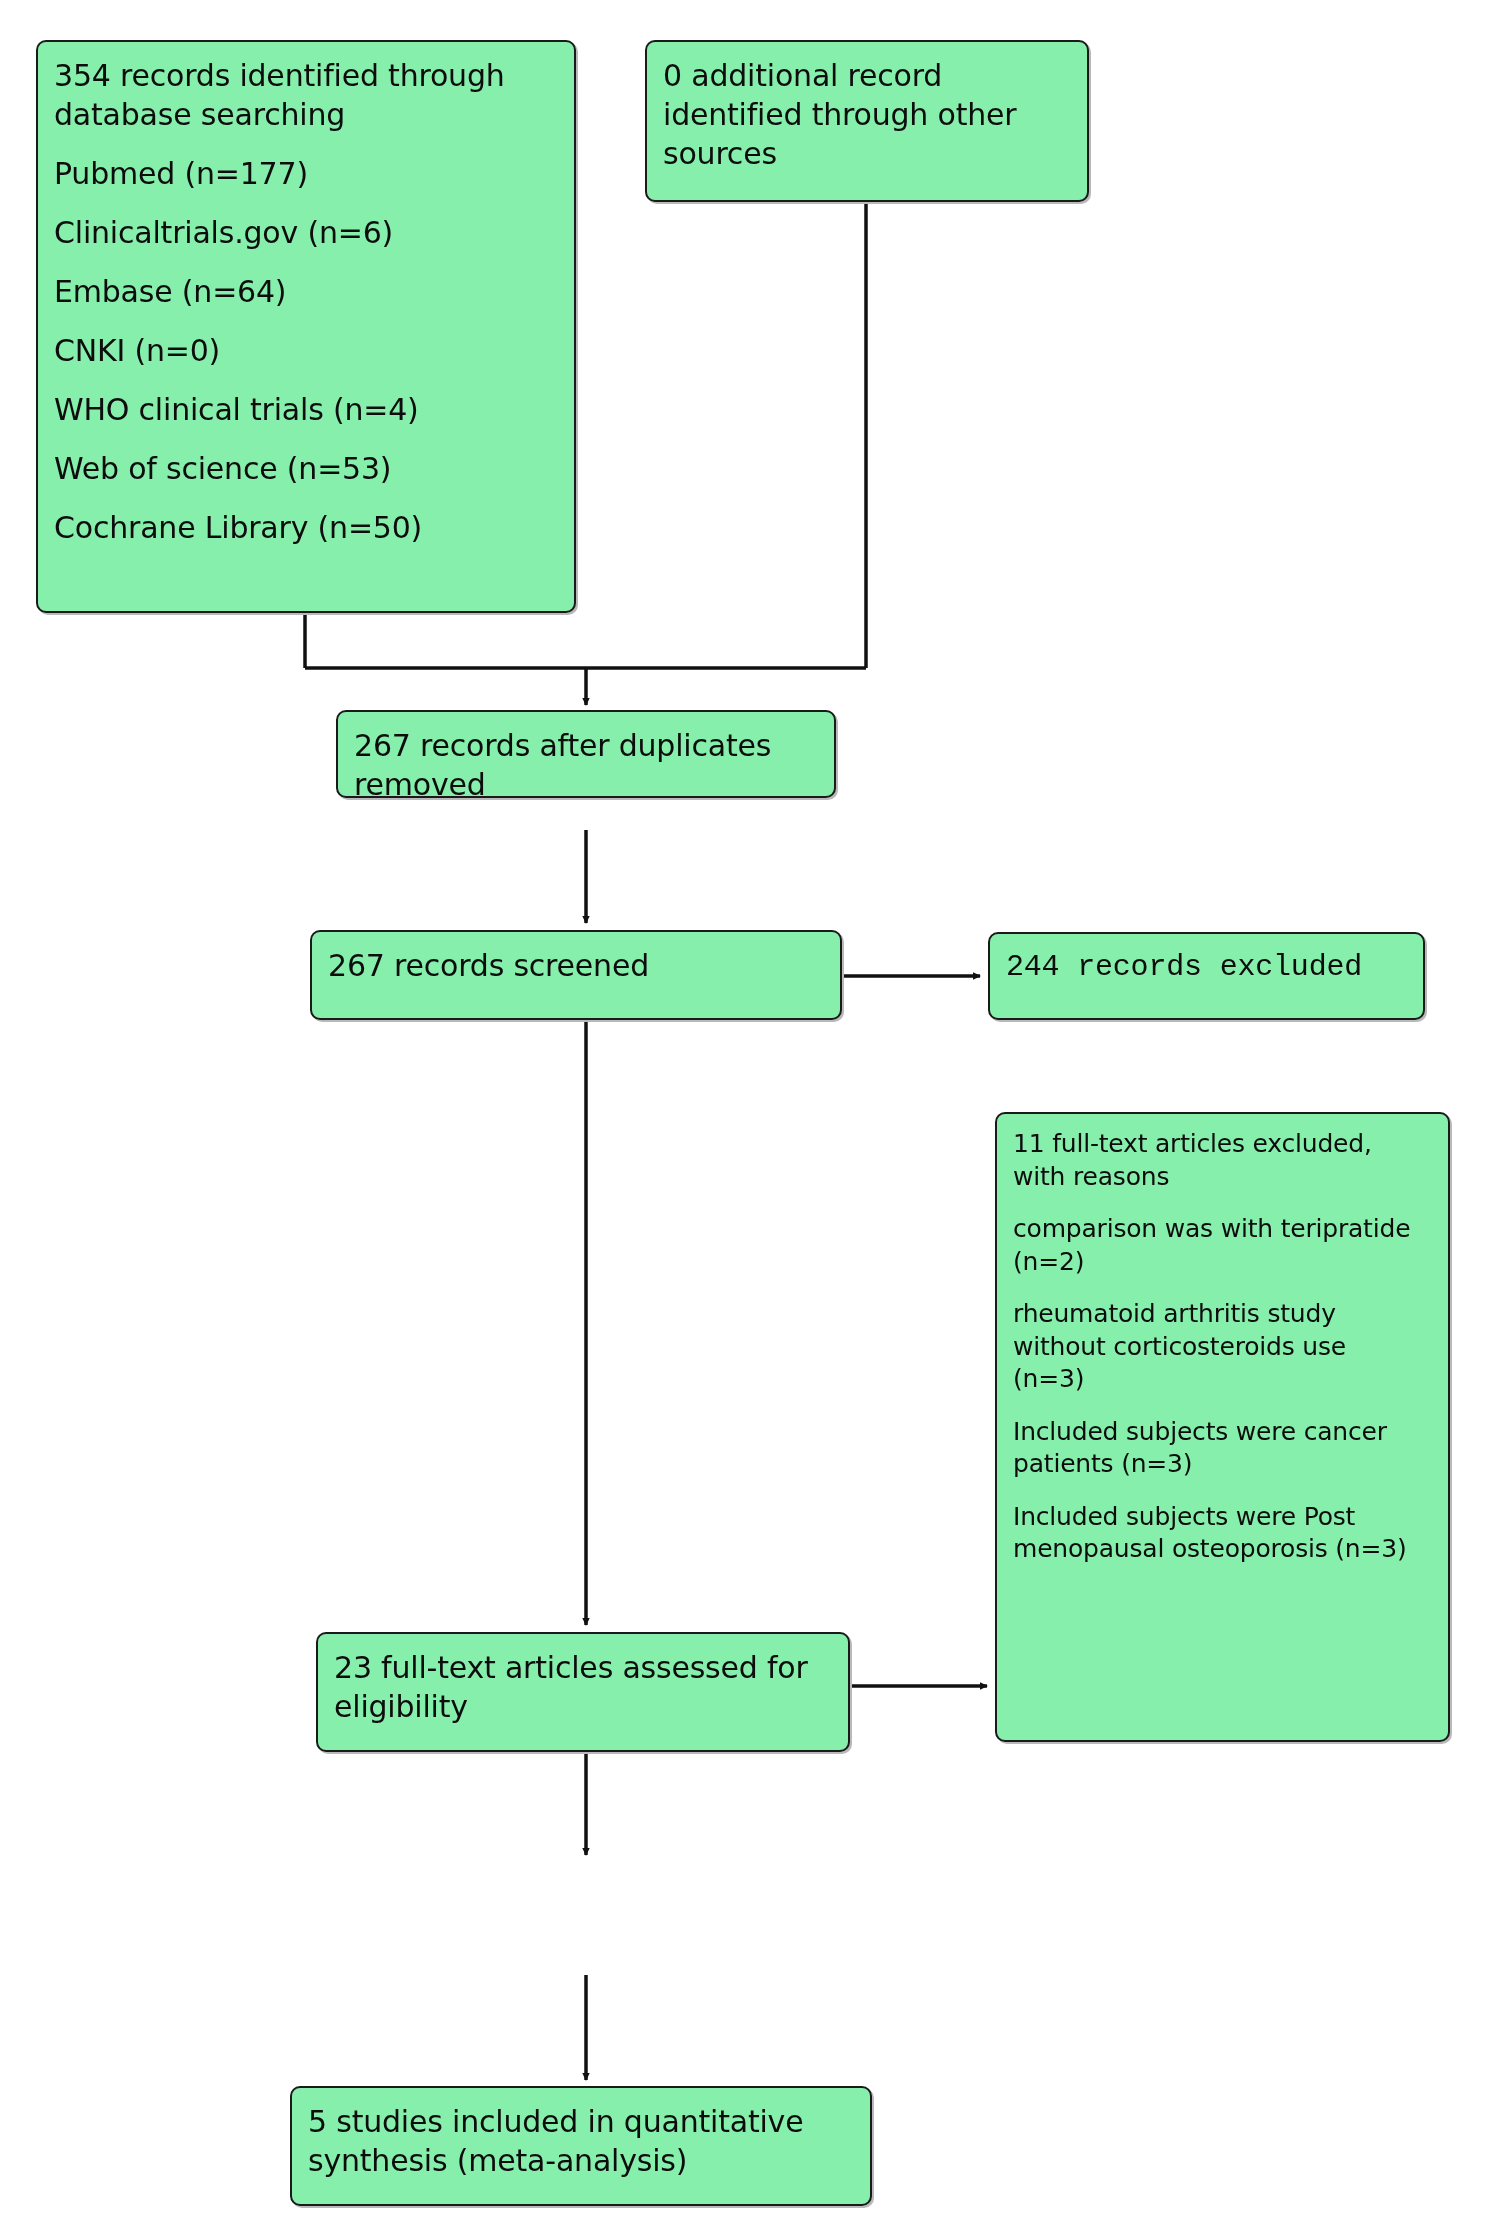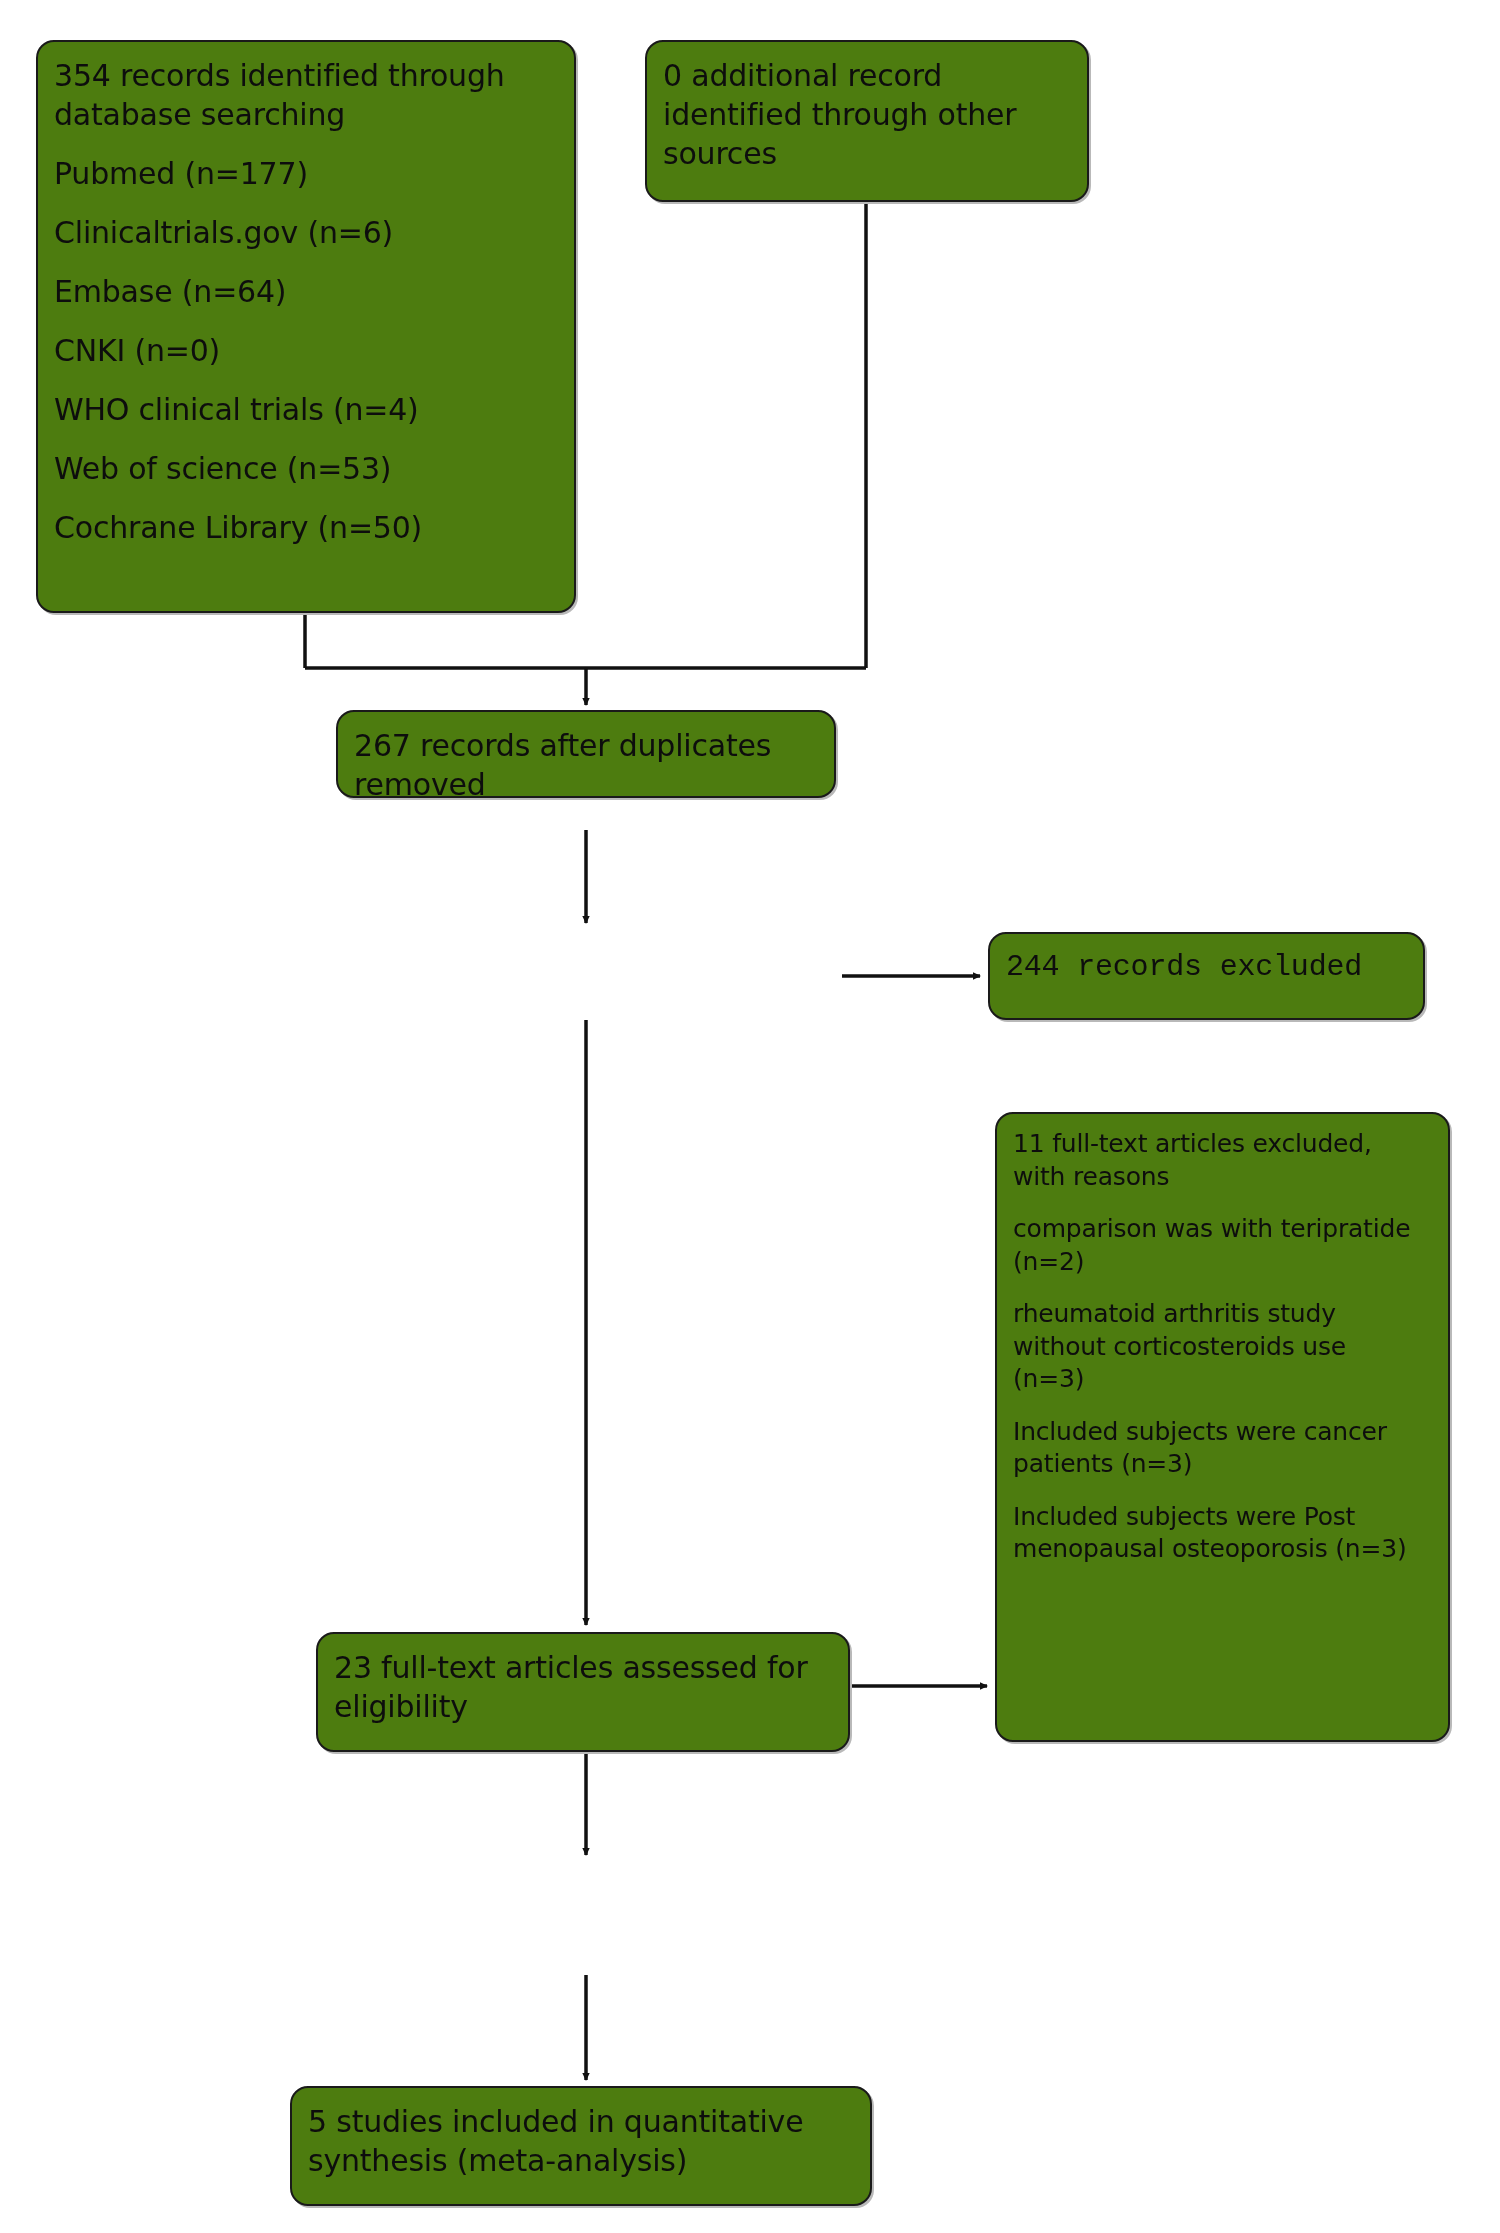--- a/index.html
+++ b/index.html
@@ -11,23 +11,23 @@
     position: relative;
     width: 1500px;
     height: 2233px;
     background: #ffffff;
     font-family: "DejaVu Sans", "Liberation Sans", sans-serif;
     overflow: hidden;
   }
   .node {
     position: absolute;
     box-sizing: border-box;
-    background: #4d7c0f;
+    background: #86efac;
     border: 2.5px solid #1a1a1a;
-    border-radius: 18px;
+    border-radius: 10px;
     box-shadow: 2px 2px 0 0 #b9b9b9;
     padding: 14px 32px 14px 16px;
     color: #0d0d0d;
     font-size: 30px;
     line-height: 1.30;
     letter-spacing: -0.2px;
   }
   .node p {
     margin: 0 0 20px 0;
     white-space: pre-line;
@@ -86,20 +86,23 @@
   </div>
 
   <div class="node tight" style="left:645px; top:40px; width:444px; height:162px;">
     <p>0 additional record identified through other sources</p>
   </div>
 
   <div class="node tight" style="left:336px; top:710px; width:500px; height:88px;">
     <p>267 records after duplicates removed</p>
   </div>
 
+  <div class="node tight" style="left:310px; top:930px; width:532px; height:90px;">
+    <p>267 records screened</p>
+  </div>
 
   <div class="node tight" style="left:988px; top:932px; width:437px; height:88px;font-family:Liberation Mono, monospace;">
     <p>244 records excluded</p>
   </div>
 
   <div class="node" style="left:995px; top:1112px; width:455px; height:630px; font-size:25px;">
     <p>11 full-text articles excluded, with reasons</p>
     <p>comparison was with teripratide (n=2)</p>
     <p>rheumatoid arthritis study without corticosteroids use (n=3)</p>
     <p>Included subjects were cancer patients (n=3)</p>

